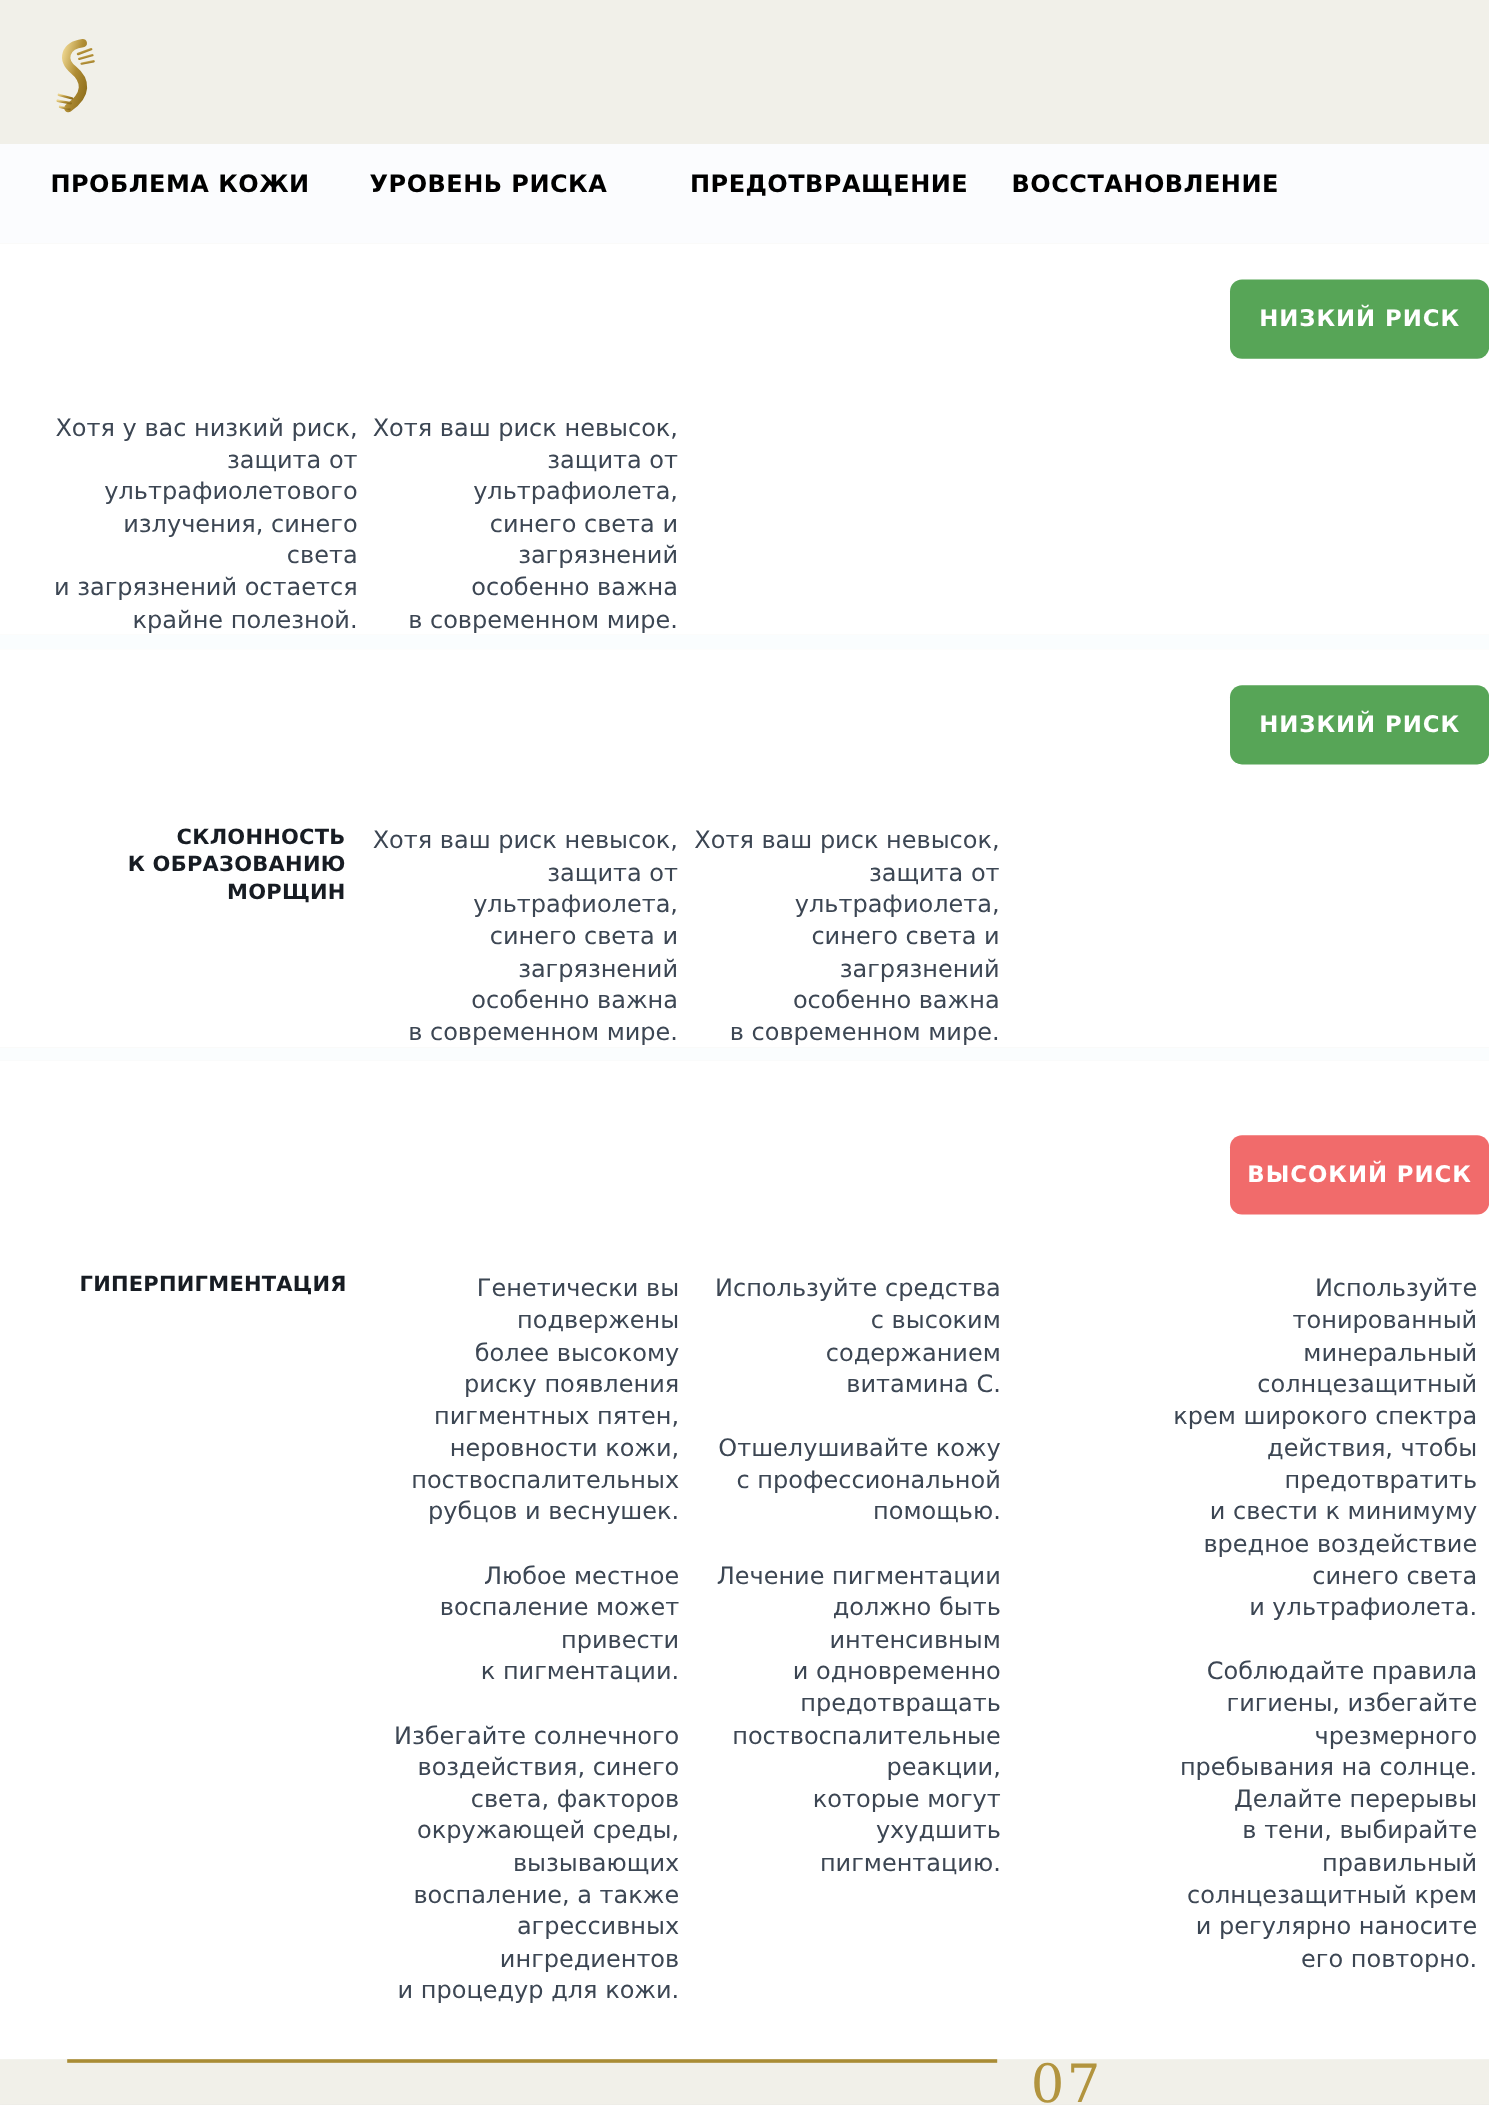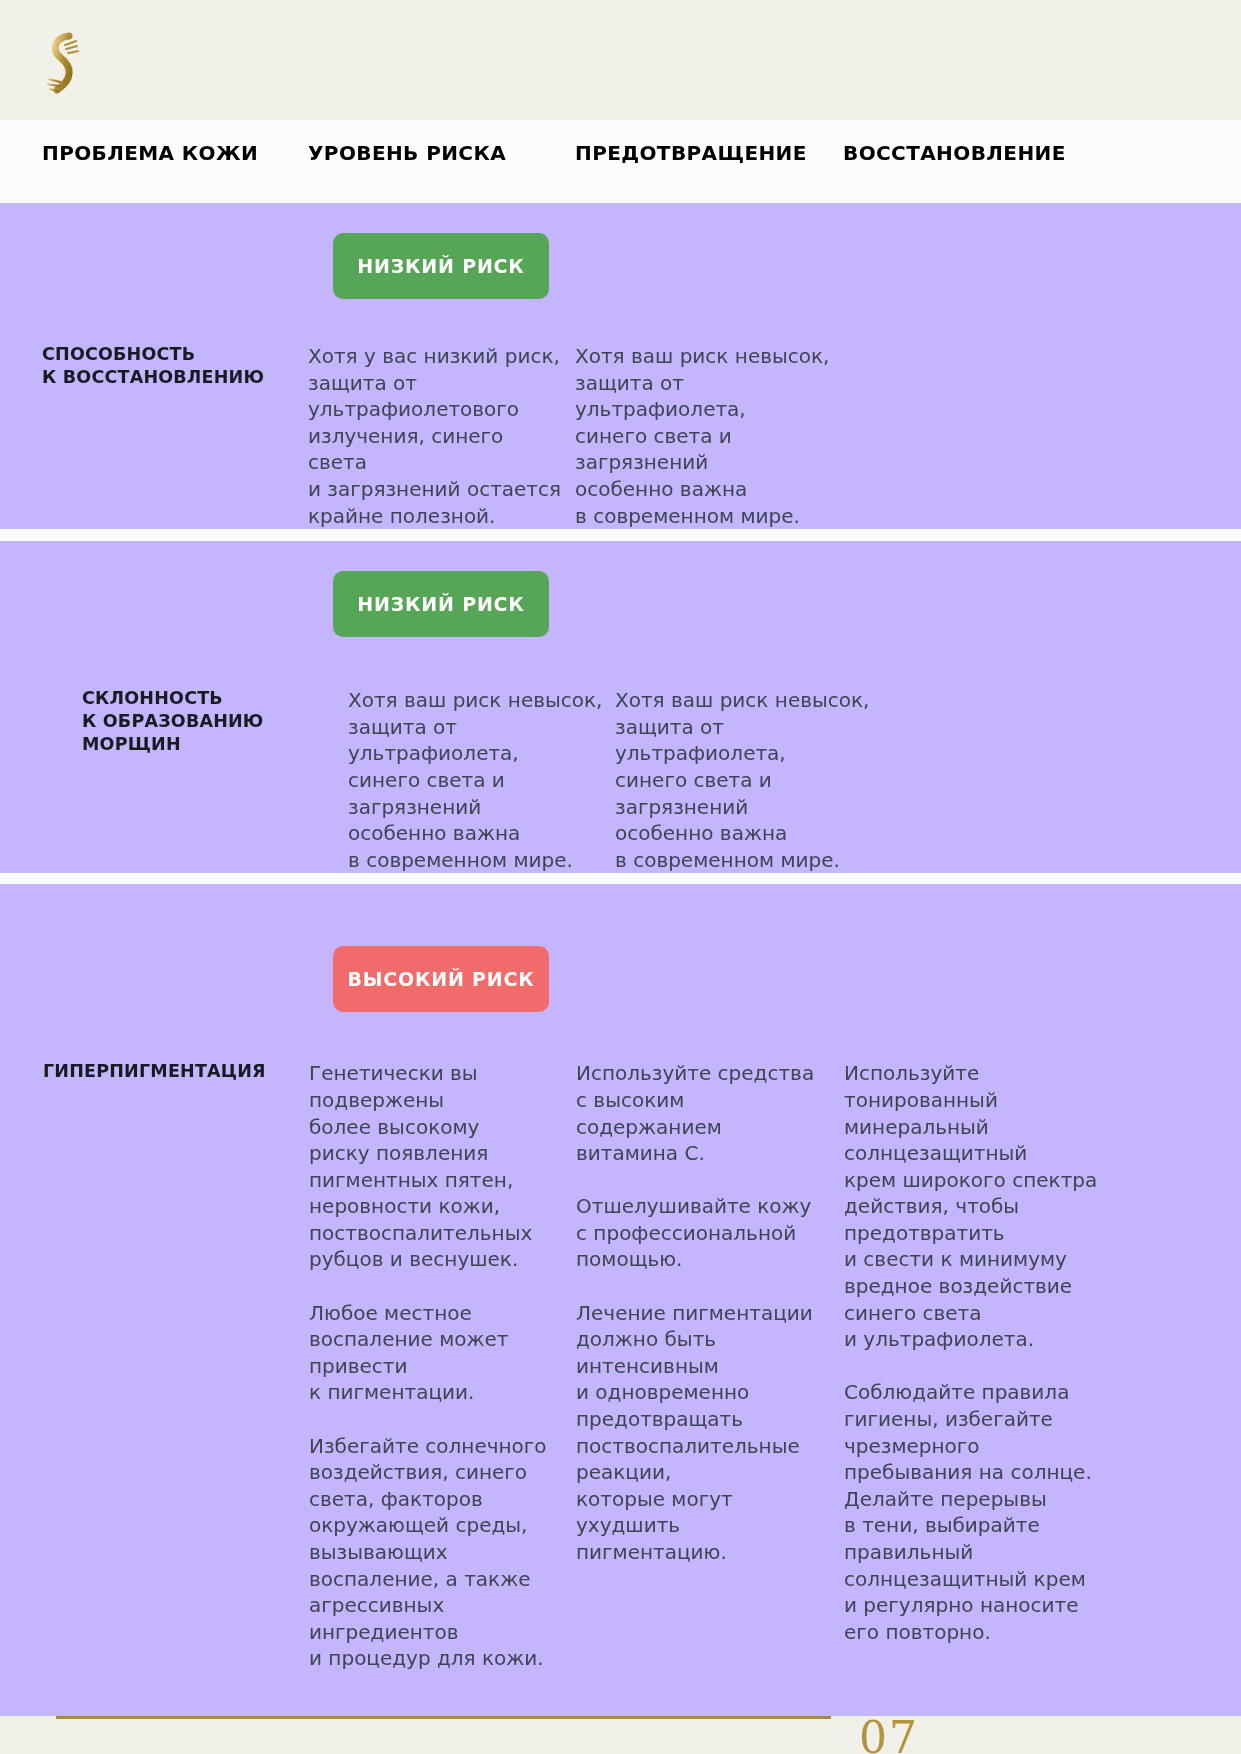--- a/index.html
+++ b/index.html
@@ -20,35 +20,35 @@
     display:grid;grid-template-columns:266px 267px 268px 1fr;
     padding:0 0 18px 42px;align-items:center;box-sizing:border-box;
   }
   .header-cell{
     font-size:20px;font-weight:700;color:#000000;letter-spacing:.4px;
   }
   
   .gap{background:#fafdfe;}
   .gap1{height:12px;}
   .gap2{height:11px;}
-  .card{background:#c4b5fd;box-sizing:border-box;}
+  .card{background:#ffffff;box-sizing:border-box;text-align:right;}
   .card-1{min-height:294px;padding-top:30px;}
   .card-2{min-height:298px;padding-top:30px;}
   .card-3{min-height:832px;padding-top:34px;}
   .badge-row{margin-left:333px;}
   .badge{
     display:inline-flex;width:216px;height:66px;box-sizing:border-box;
     align-items:center;justify-content:center;border-radius:10px;
     color:#ffffff;font-weight:700;font-size:19px;letter-spacing:.8px;
   }
   .row-grid{
     display:grid;grid-template-columns:266px 267px 268px 1fr;
     padding-left:42px;margin-top:44px;
   }
-  .card-2 .row-grid{margin-top:50px;margin-left:40px;}
+  .card-2 .row-grid{margin-top:50px;}
   .card-3 .row-grid{margin-top:48px;padding-left:43px;}
   .problem-title{
     margin:0;font-size:17.5px;font-weight:700;color:#171c23;
     line-height:1.3;letter-spacing:.2px;white-space:pre-line;
     padding-right:20px;
   }
   .cell{
     margin:0;font-size:20px;color:#3c4653;line-height:1.33;
     white-space:pre-line;padding-right:10px;
   }
@@ -97,22 +97,20 @@
     <span class="header-cell">ВОССТАНОВЛЕНИЕ</span>
   </div>
 
   <section class="card card-1">
     <div class="badge-row">
       <span class="badge" style="background-color: rgb(87, 165, 87);">
         <span>НИЗКИЙ РИСК</span>
       </span>
     </div>
     <div class="row-grid">
-      <h3 class="problem-title">СПОСОБНОСТЬ
-К ВОССТАНОВЛЕНИЮ</h3>
       <p class="cell">Хотя у вас низкий риск,
 защита от ультрафиолетового
 излучения, синего света
 и загрязнений остается
 крайне полезной.</p>
       <p class="cell">Хотя ваш риск невысок,
 защита от ультрафиолета,
 синего света и загрязнений
 особенно важна
 в современном мире.</p>

